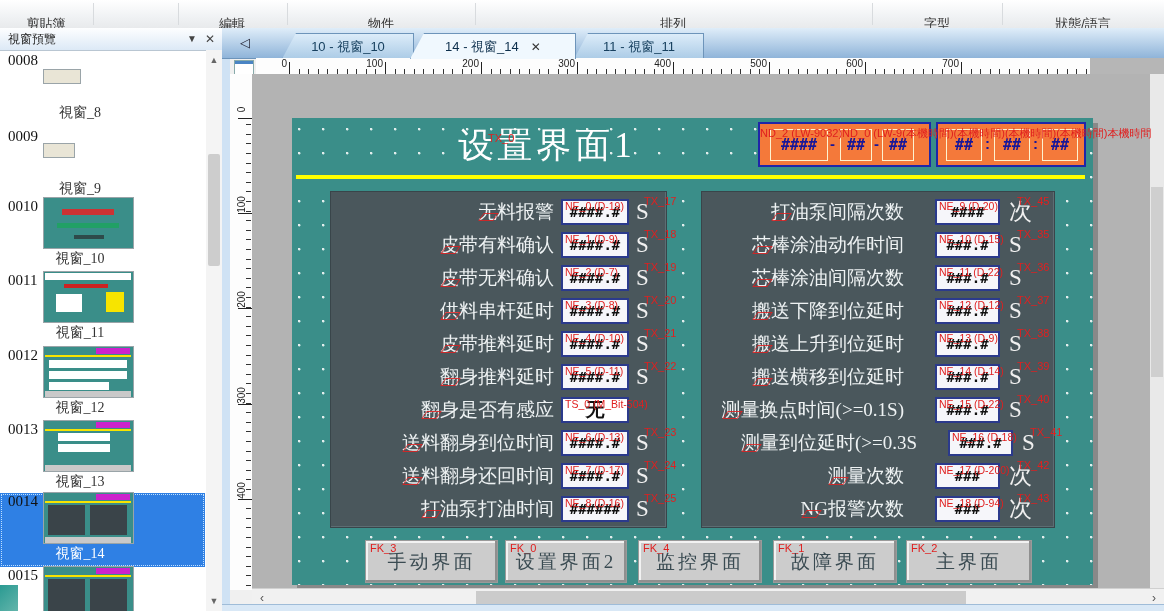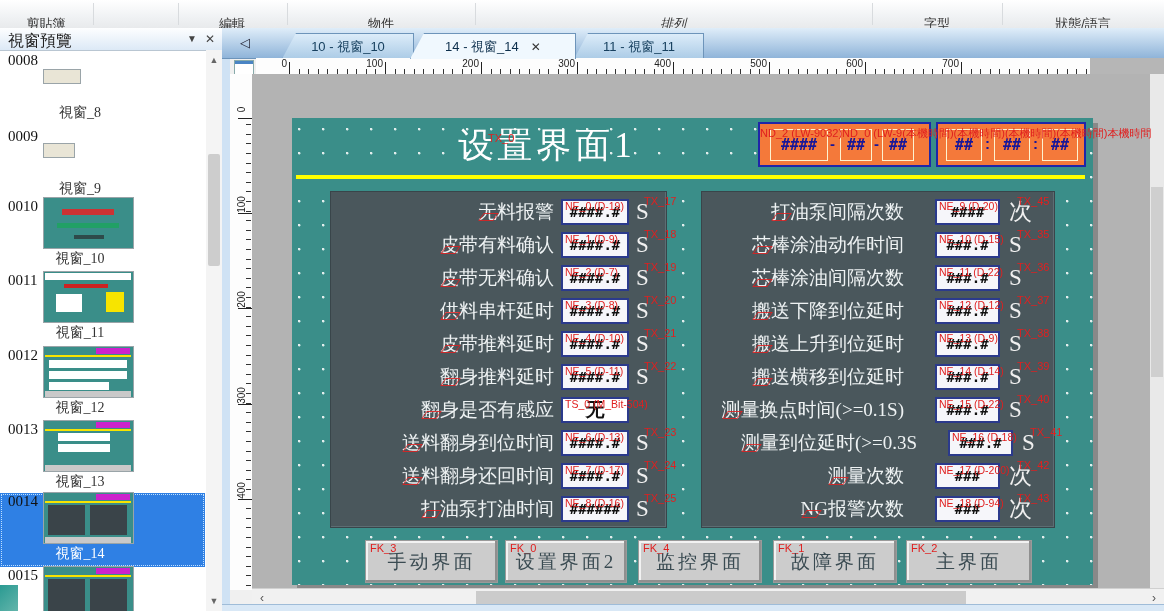--- a/index.html
+++ b/index.html
@@ -8,21 +8,21 @@
   
   #menubar{position:absolute;left:0;top:0;width:1164px;height:28px;
     background:linear-gradient(#ffffff,#f0f2f4 60%,#e8eaec);border-bottom:1px solid #cfd4d8;}
   .menu-item{position:absolute;top:0;height:28px;line-height:28px;transform:translateX(-50%);
     font-size:13px;color:#333;white-space:nowrap;cursor:default;margin-top:10px;}
   .menu-sep{position:absolute;top:3px;height:22px;width:1px;background:#d8dbde;}
   
   #sidebar{position:absolute;left:0;top:28px;width:222px;height:583px;background:#fff;border-right:1px solid #b9c6d2;}
   #sb-header{position:absolute;left:0;top:0;width:222px;height:22px;
     background:linear-gradient(#fdfeff,#dce9f6);border-bottom:1px solid #b9c6d2;}
-  #sb-title{position:absolute;left:8px;top:3px;font-size:16px;color:#222;}
+  #sb-title{position:absolute;left:8px;top:3px;font-size:12px;color:#222;}
   .sb-hbtn{position:absolute;top:3px;width:16px;height:16px;font-size:10px;line-height:16px;text-align:center;color:#444;cursor:pointer;}
   #sb-body{position:absolute;left:0;top:22px;width:222px;height:561px;overflow:hidden;}
   .sb-item{position:absolute;left:0;width:205px;height:74px;}
   .sb-item.selected{background:#2f80e4;outline:1px dotted #bfe0ff;outline-offset:-2px;}
   .sb-num{position:absolute;left:8px;top:0;font-size:15px;color:#111;font-family:"Liberation Serif",serif;}
   .sb-label{position:absolute;left:20px;top:52px;width:120px;text-align:center;font-size:14px;color:#333;
     font-family:"Liberation Serif",serif;}
   .sb-item.selected .sb-label{color:#fff;}
   .sb-thumb{position:absolute;left:44px;top:0;width:89px;height:50px;background:#3a8e89;box-shadow:0 0 0 1px #9aa4a8;}
   .sb-thumb.small{width:36px;height:13px;top:18px;background:#e9e5d6;}
@@ -114,21 +114,21 @@
   #statusbar{position:absolute;left:222px;top:604px;width:942px;height:7px;background:#d9e8f6;border-top:1px solid #9fbcd8;}
 </style>
 </head>
 <body>
 
 <div id="window">
   <div id="menubar">
       <div class="menu-item" style="left: 46px;">剪貼簿</div>
       <div class="menu-item" style="left: 232px;">編輯</div>
       <div class="menu-item" style="left: 381px;">物件</div>
-      <div class="menu-item" style="left: 673px; font-style: italic;">排列</div>
+      <div class="menu-item" style="left: 673px;">排列</div>
       <div class="menu-item" style="left: 937px; text-align: right;">字型</div>
       <div class="menu-item" style="left: 1083px;">狀態/語言</div>
       <div class="menu-sep" style="left: 93px;"></div>
       <div class="menu-sep" style="left: 178px;"></div>
       <div class="menu-sep" style="left: 287px;"></div>
       <div class="menu-sep" style="left: 475px;"></div>
       <div class="menu-sep" style="left: 872px;"></div>
       <div class="menu-sep" style="left: 1002px;"></div>
     </div>
   <div id="sidebar">

